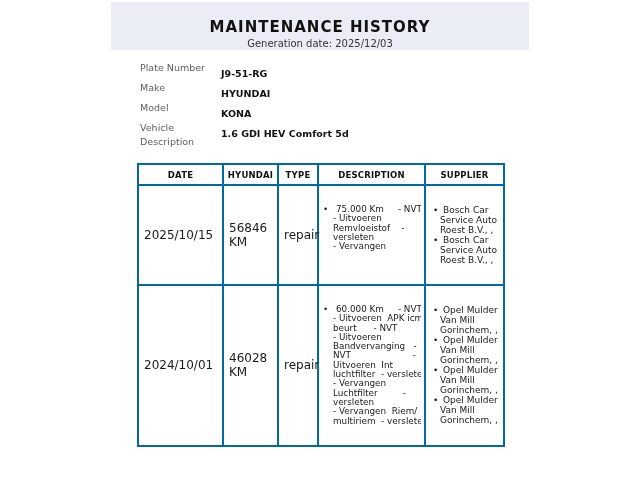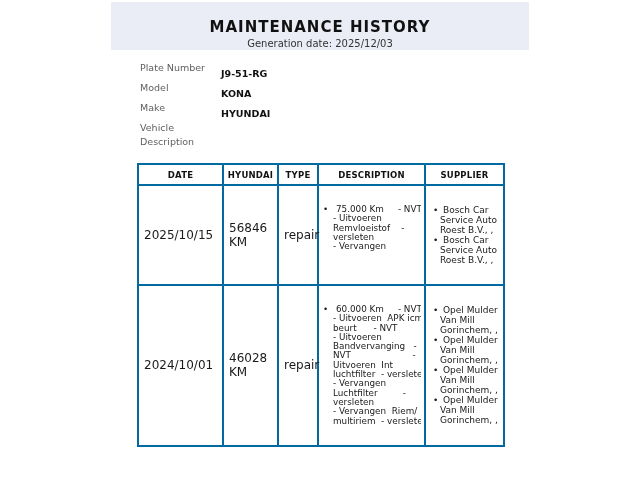--- a/index.html
+++ b/index.html
@@ -102,29 +102,30 @@
     <div class="page-title">MAINTENANCE HISTORY</div>
     <div class="gen-date">Generation date: 2025/12/03</div>
   </div>
 
   <div class="info-section">
       <div class="info-row">
         <span class="info-label">Plate Number</span>
         <span class="info-value">J9-51-RG</span>
       </div>
       <div class="info-row">
+        <span class="info-label">Make</span>
+        <span class="info-value">HYUNDAI</span>
+      </div>
+      <div class="info-row">
         <span class="info-label">Model</span>
         <span class="info-value">KONA</span>
       </div>
       <div class="info-row">
-        <span class="info-label">Make</span>
-        <span class="info-value">HYUNDAI</span>
-      </div>
-      <div class="info-row">
         <span class="info-label">Vehicle Description</span>
+        <span class="info-value">1.6 GDI HEV Comfort 5d</span>
       </div>
     </div>
 
   <table class="history">
     <colgroup>
       <col class="c-date">
         <col class="c-mileage">
         <col class="c-type">
         <col class="c-desc">
         <col class="c-supplier">

